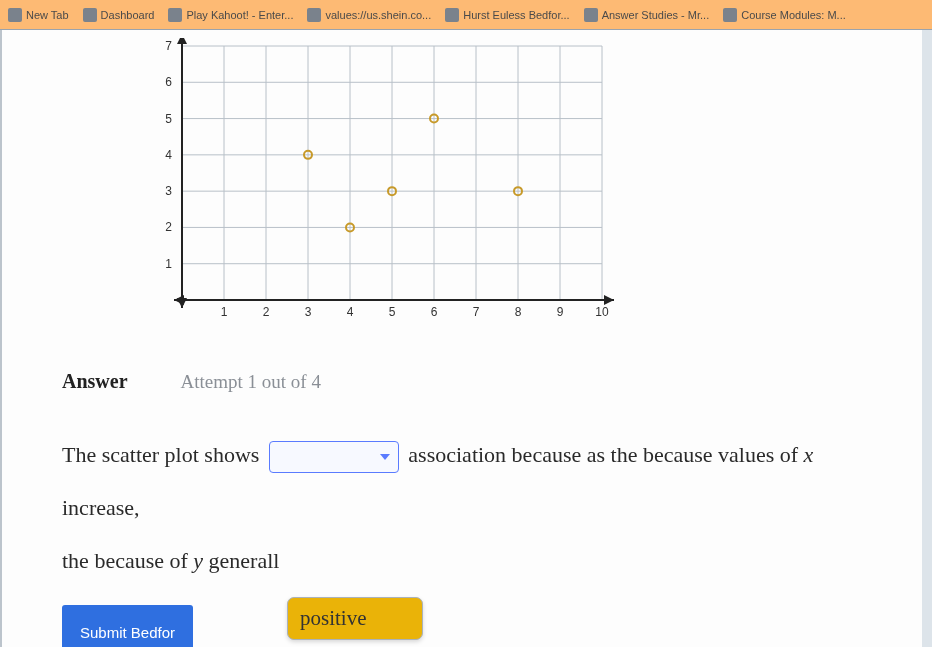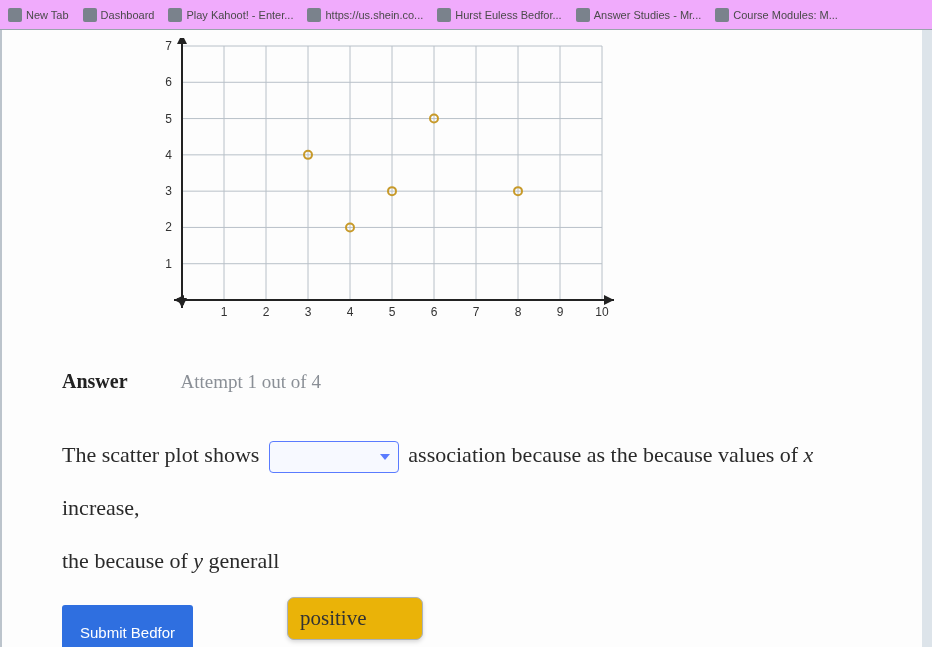--- a/index.html
+++ b/index.html
@@ -5,21 +5,21 @@
   * { box-sizing: border-box; margin: 0; padding: 0; }
   body {
     font-family: Georgia, 'Times New Roman', serif;
     background: #dde4ea;
     width: 932px;
     height: 647px;
     overflow: hidden;
     position: relative;
   }
   .bookmarks-bar {
-    background: #f0abfc;
+    background: #fdba74;
     height: 30px;
     display: flex;
     align-items: center;
     padding: 13px 8px;
     gap: 14px;
     font-family: Arial, sans-serif;
     font-size: 11px;
     color: #4a4a4a;
     border-bottom: 1px solid #9aa3ad;
     filter: blur(0.3px);
@@ -134,21 +134,21 @@
     <div class="bm-item">
       <span class="bm-icon"></span>
       <span>Dashboard</span>
     </div>
     <div class="bm-item">
       <span class="bm-icon"></span>
       <span>Play Kahoot! - Enter...</span>
     </div>
     <div class="bm-item">
       <span class="bm-icon"></span>
-      <span>https://us.shein.co...</span>
+      <span>values://us.shein.co...</span>
     </div>
     <div class="bm-item">
       <span class="bm-icon"></span>
       <span>Hurst Euless Bedfor...</span>
     </div>
     <div class="bm-item">
       <span class="bm-icon"></span>
       <span>Answer Studies - Mr...</span>
     </div>
     <div class="bm-item">

